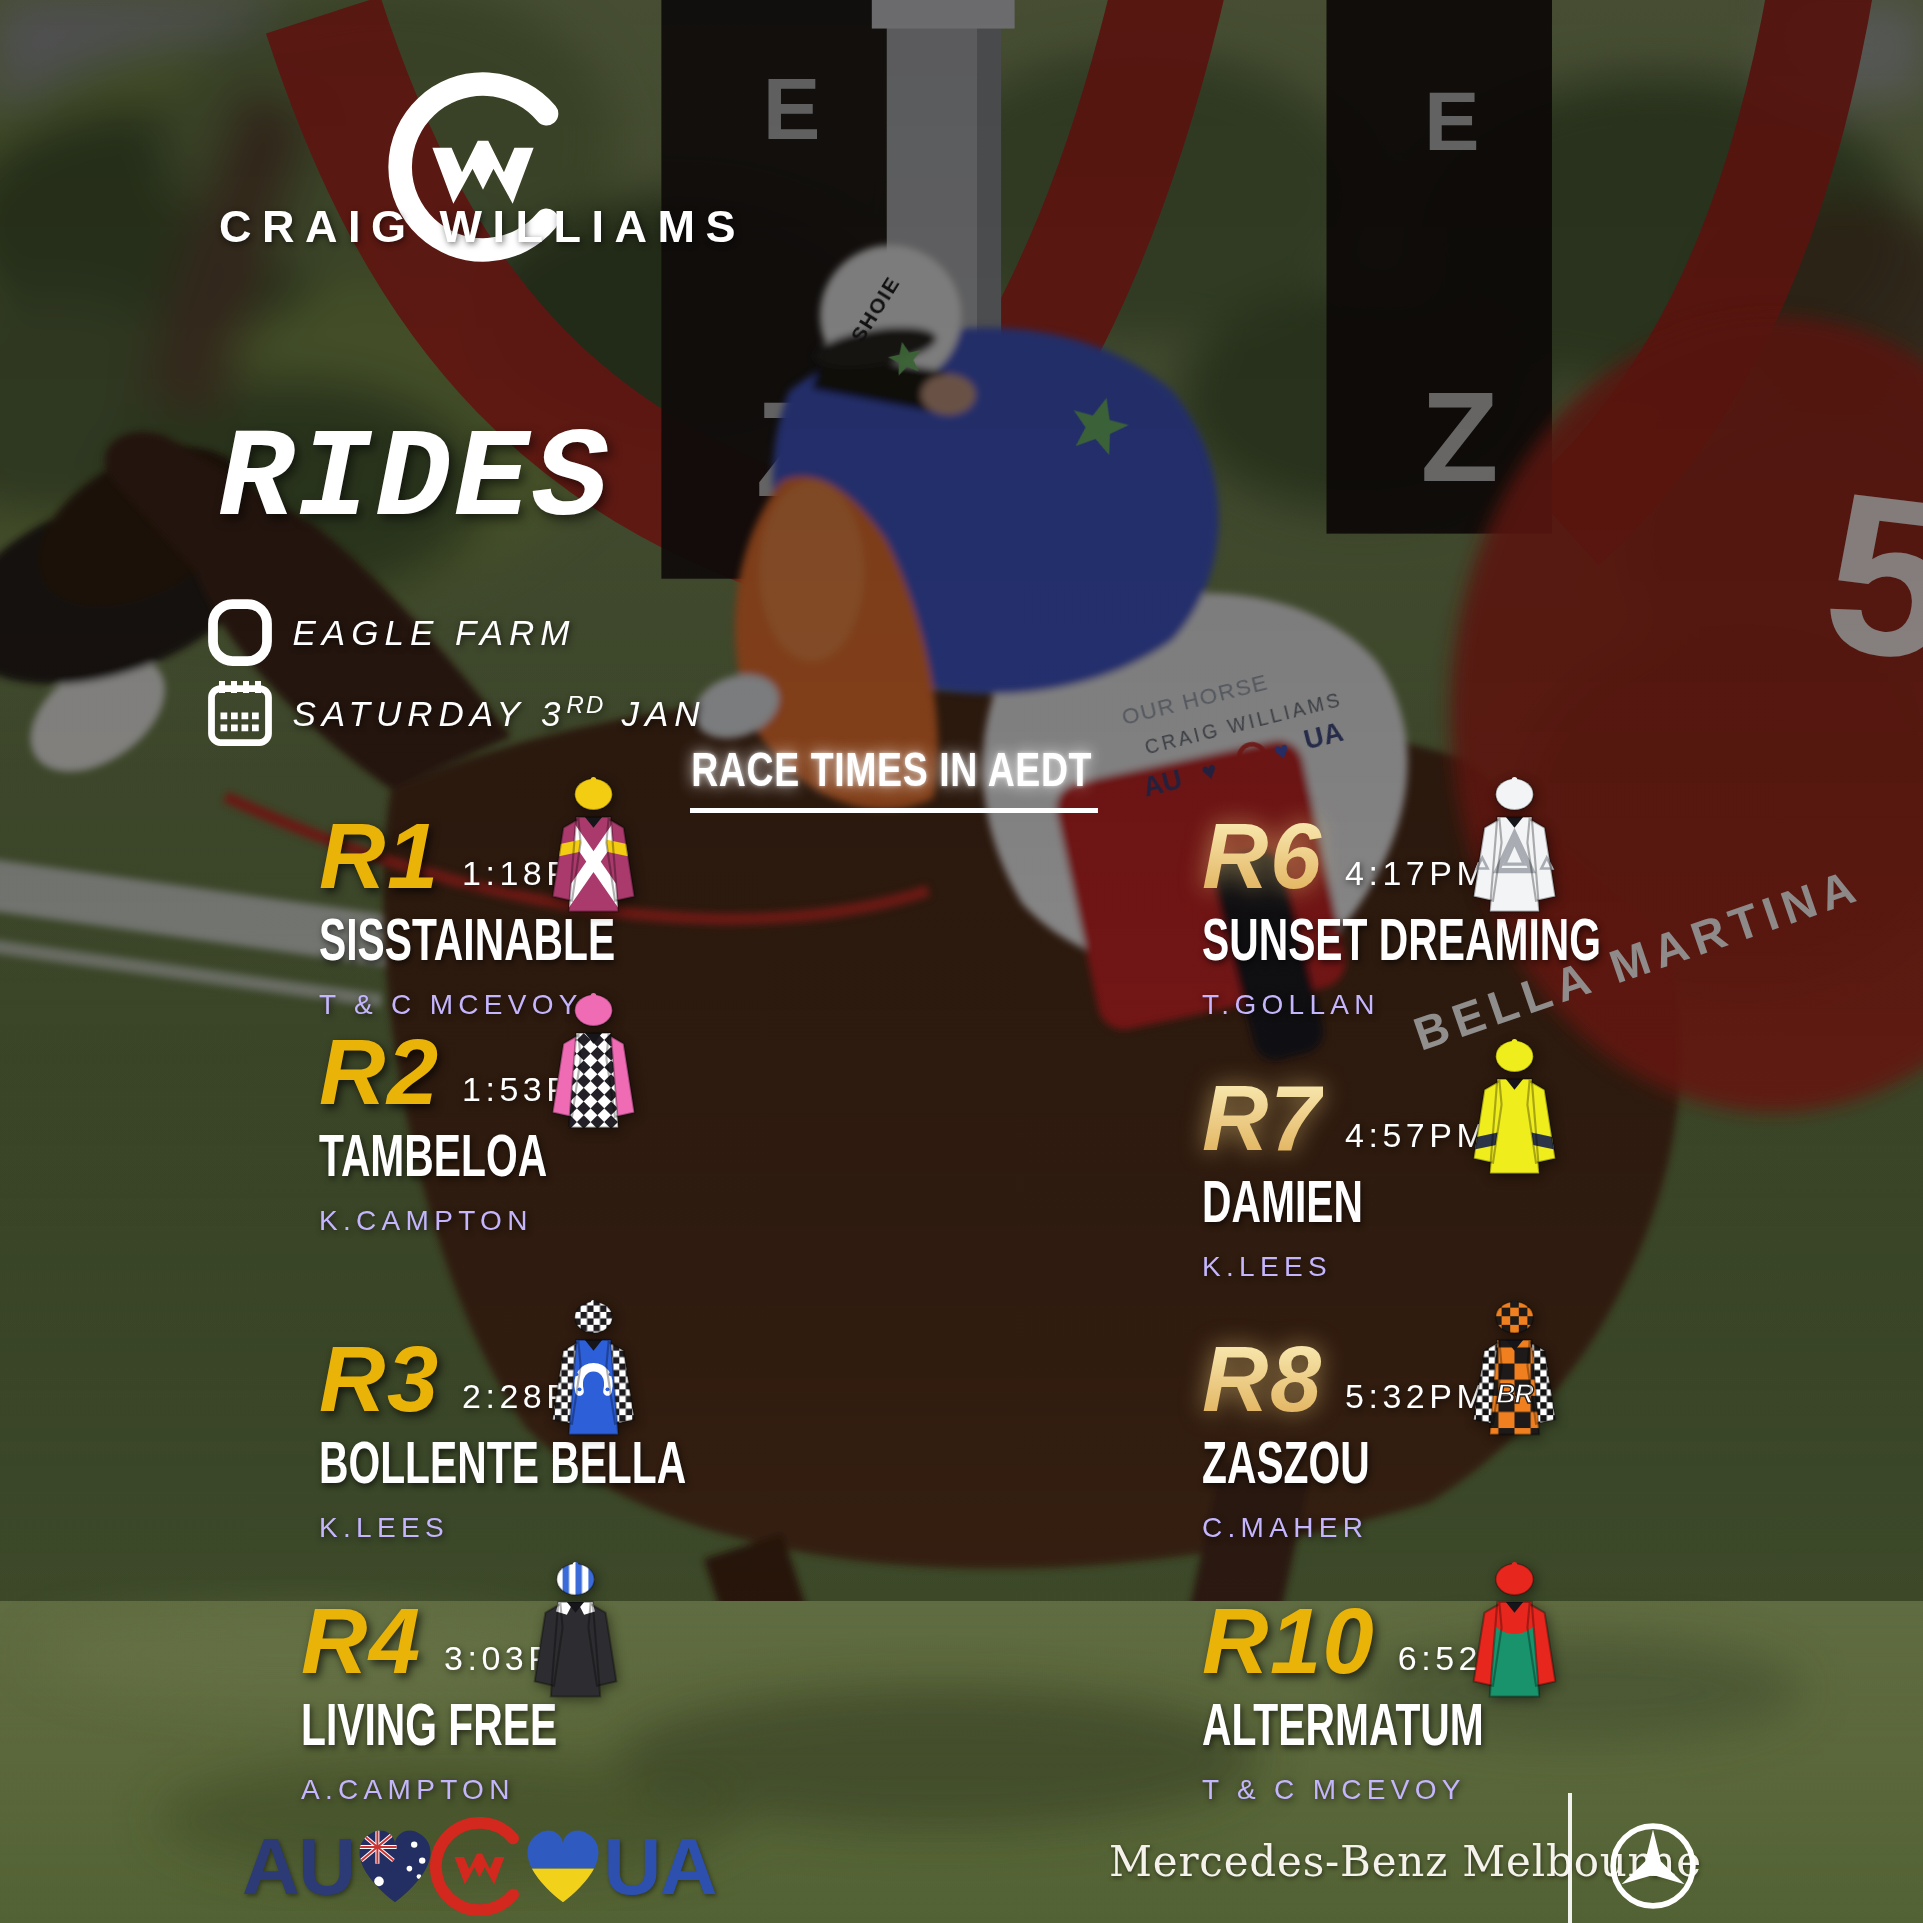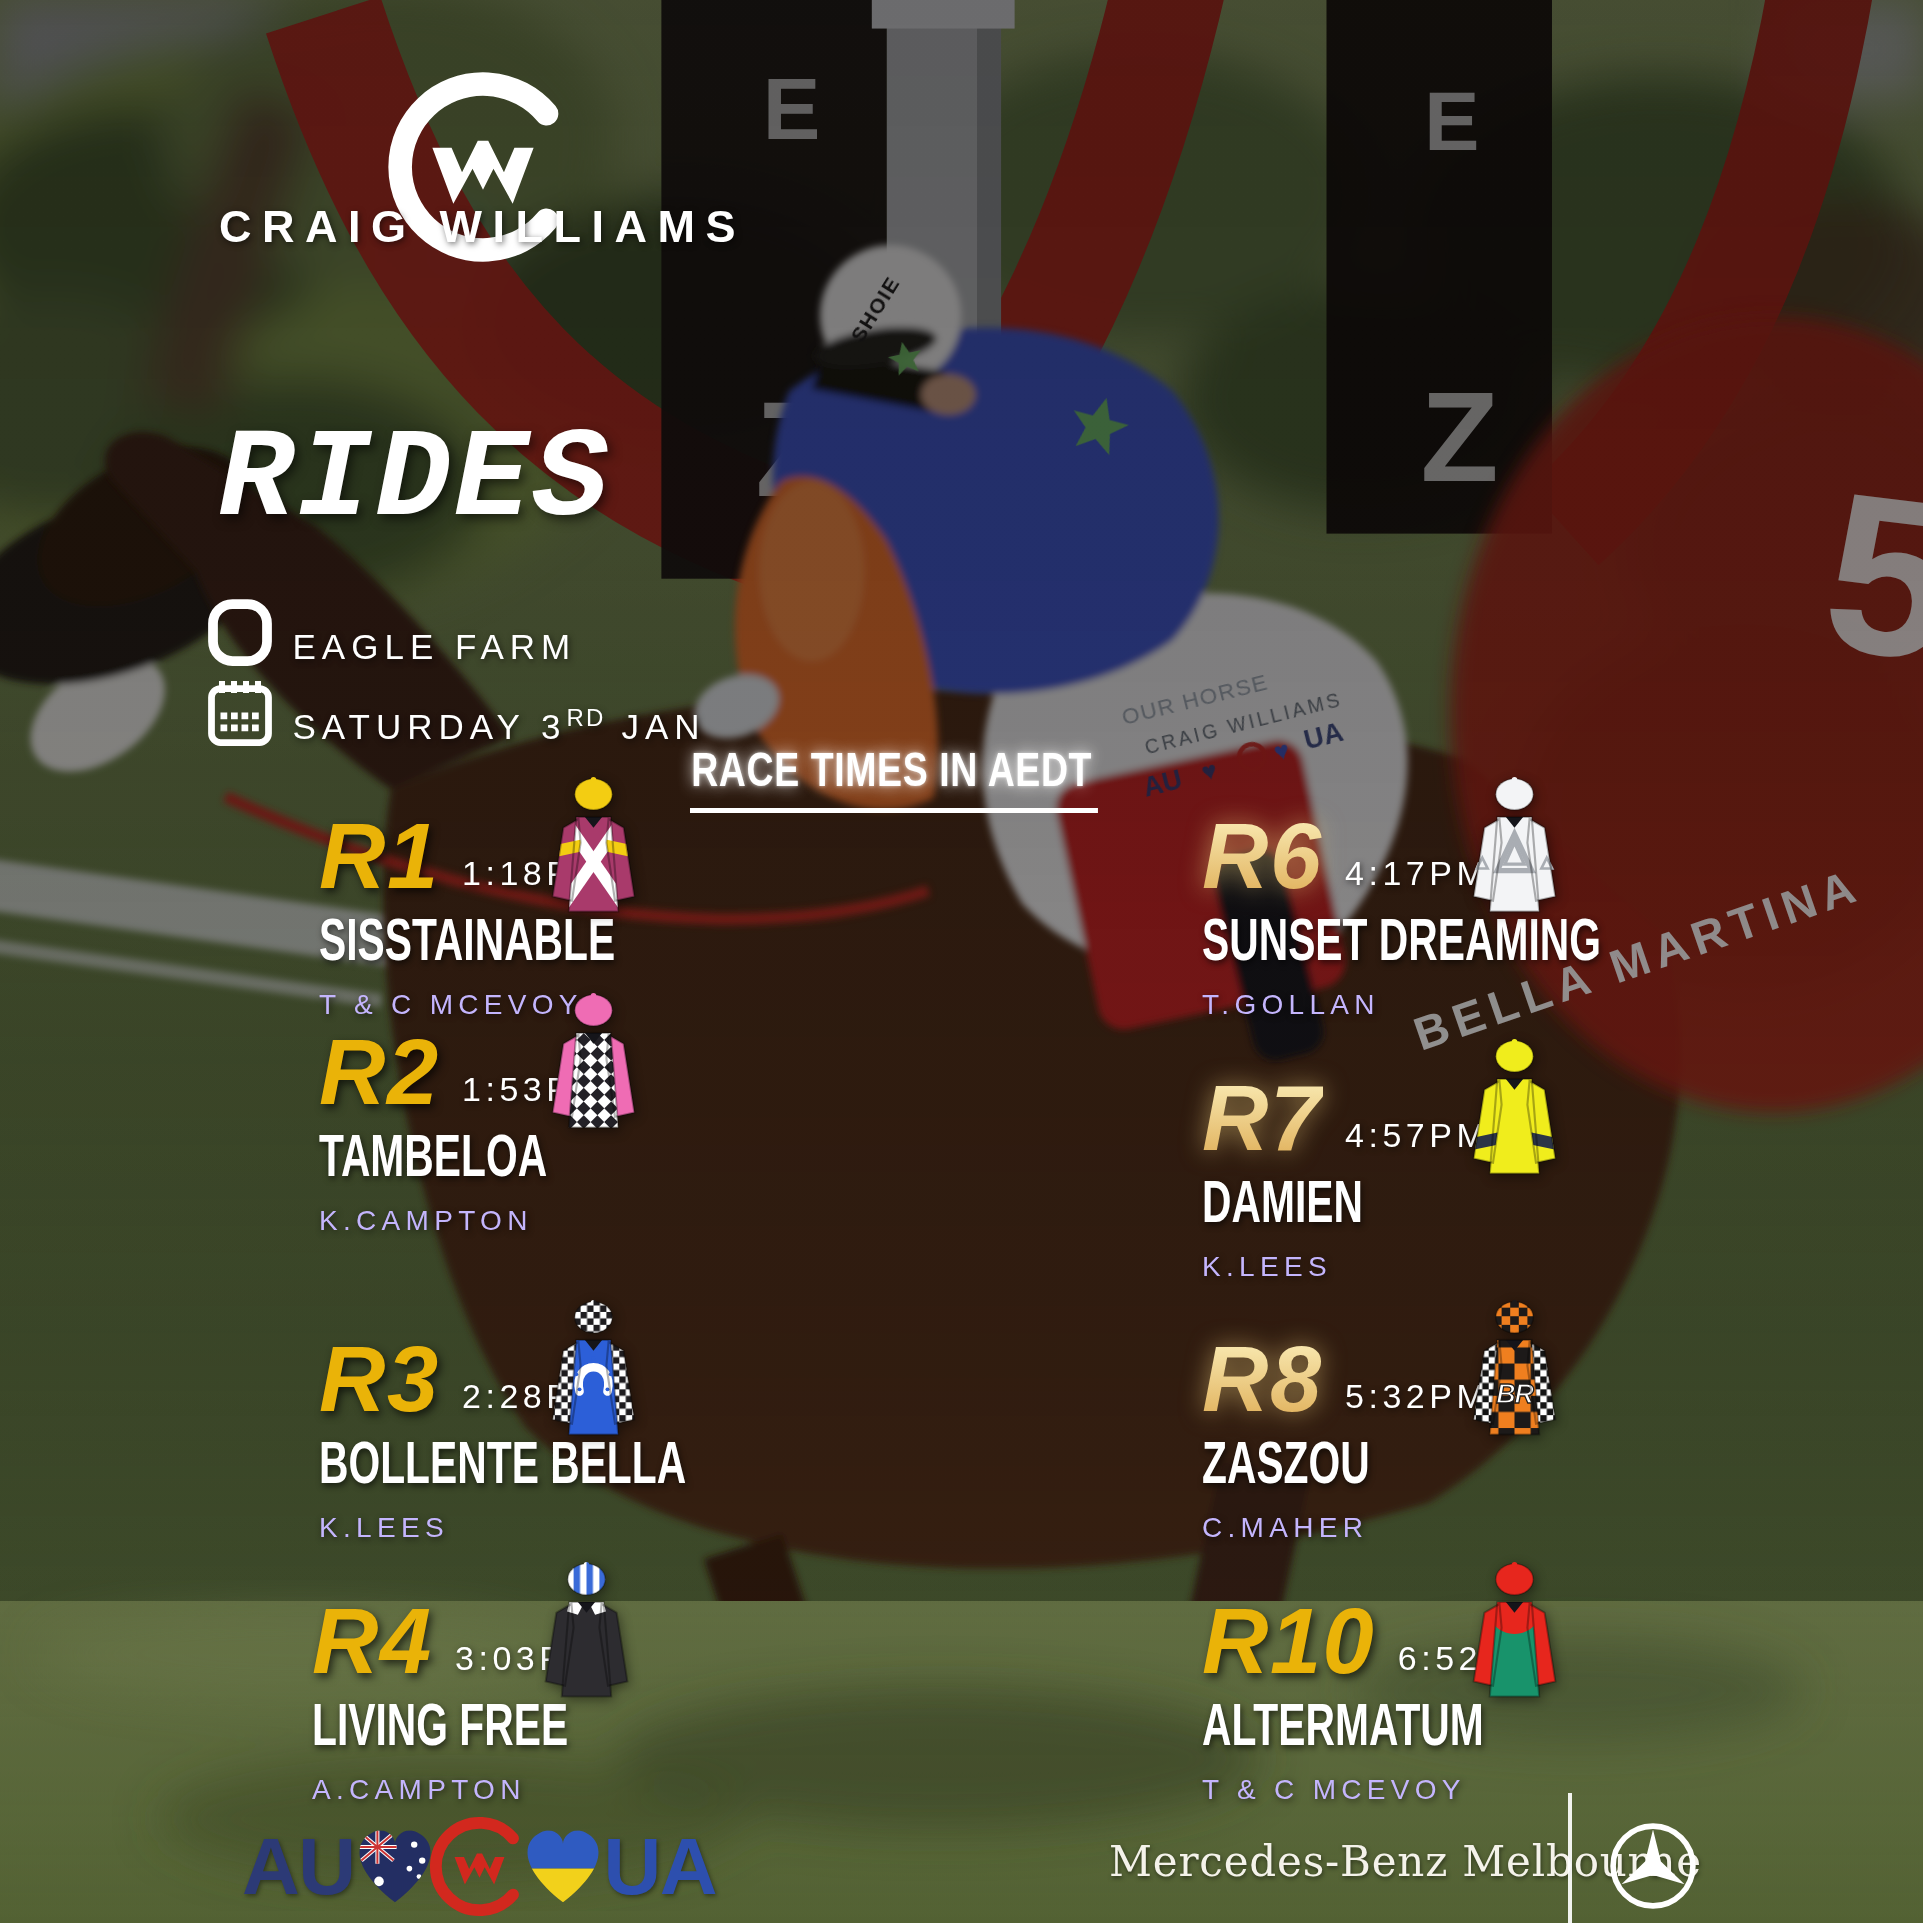--- a/index.html
+++ b/index.html
@@ -10,21 +10,21 @@
     background:linear-gradient(180deg,rgba(8,6,6,.52) 0%,rgba(8,6,6,.46) 42%,rgba(8,6,6,.38) 70%,rgba(8,6,6,.20) 100%);}
   .fg{position:absolute;color:#fff;}
   
   #brand-logo{left:387px;top:71px;width:192px;height:192px;}
   #brand-name{left:219px;top:201px;font-size:45px;font-weight:600;letter-spacing:10.5px;
       text-shadow:1.5px 2.3px 6px rgba(0,0,0,.55);white-space:nowrap;}
   .title-line{left:218px;font-family:"DejaVu Serif",serif;font-style:italic;font-weight:700;
       font-size:126px;line-height:1;letter-spacing:3px;text-shadow:3.8px 5.3px 10.5px rgba(0,0,0,.55);}
   #title-line1{top:295px;}
   #title-line2{top:418px;font-family:Liberation Mono, monospace;}
-  .info-row{display:flex;align-items:flex-end;gap:19.5px;}
+  .info-row{display:flex;align-items:center;gap:19.5px;font-style:italic;}
   #venue-row{left:207px;top:598px;}
   #date-row{left:207px;top:678px;}
   .info-icon{width:66px;height:69px;flex:0 0 auto;}
   .info-label{font-size:35px;font-weight:500;letter-spacing:6px;white-space:nowrap;
       text-shadow:1.5px 2.3px 6px rgba(0,0,0,.6);}
   .info-label sup{font-size:24px;letter-spacing:2.3px;}
   #race-times-note{left:690px;top:742px;font-size:48px;font-weight:700;letter-spacing:0.8px;
       transform:scaleX(.78);transform-origin:left;white-space:nowrap;
       border-bottom:5.3px solid #fff;padding:0 7.5px 10.5px 1.5px;
       text-shadow:0 0 16.5px rgba(255,255,255,.85),0 0 4.5px rgba(255,255,255,.6);}
@@ -351,21 +351,21 @@
             <circle cx="76" cy="70" r="1.8" fill="#2c5fd8"></circle>
             <circle cx="73" cy="84" r="1.8" fill="#2c5fd8"></circle>
             <path d="M52,38 L68,38 L60,48 Z" fill="#15151a"></path>
             <path d="M44,38 L76,38 L83,126 L37,126 Z" fill="none" stroke="rgba(0,0,0,.3)" stroke-width="2"></path>
             <path d="M46,40 L32,48 L22,112 L40,116 L48,62 Z" fill="none" stroke="rgba(0,0,0,.3)" stroke-width="2"></path>
             <path d="M74,40 L88,48 L98,112 L80,116 L72,62 Z" fill="none" stroke="rgba(0,0,0,.3)" stroke-width="2"></path>
             <ellipse cx="60" cy="17" rx="17.5" ry="14.5" fill="url(#sk2c)" stroke="rgba(0,0,0,.3)" stroke-width="1.5"></ellipse>
             <circle cx="60" cy="3.5" r="2.6" fill="url(#sk2c)"></circle>
           </svg></div>
       </div>
-      <div class="race" style="left: 312px; top: 1598px;">
+      <div class="race" style="left: 301px; top: 1598px;">
         <div class="line1">
           <span class="rno">R4</span>
           <span class="rtime">3:03PM</span>
         </div>
         <div class="rhorse">LIVING FREE</div>
         <div class="rtrainer">A.CAMPTON</div>
         <div class="silk" style="left: 210px;"><svg viewBox="0 0 120 132" width="100%" height="100%">
             <defs>
               <pattern id="sk3c" width="12" height="8" patternUnits="userSpaceOnUse">
                 <rect width="12" height="8" fill="#ffffff"></rect>

